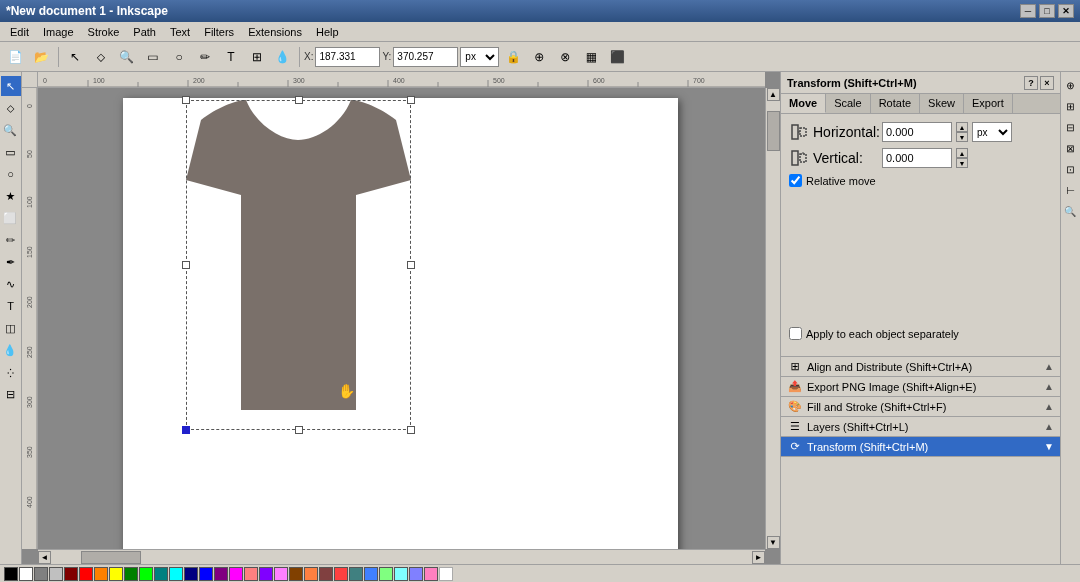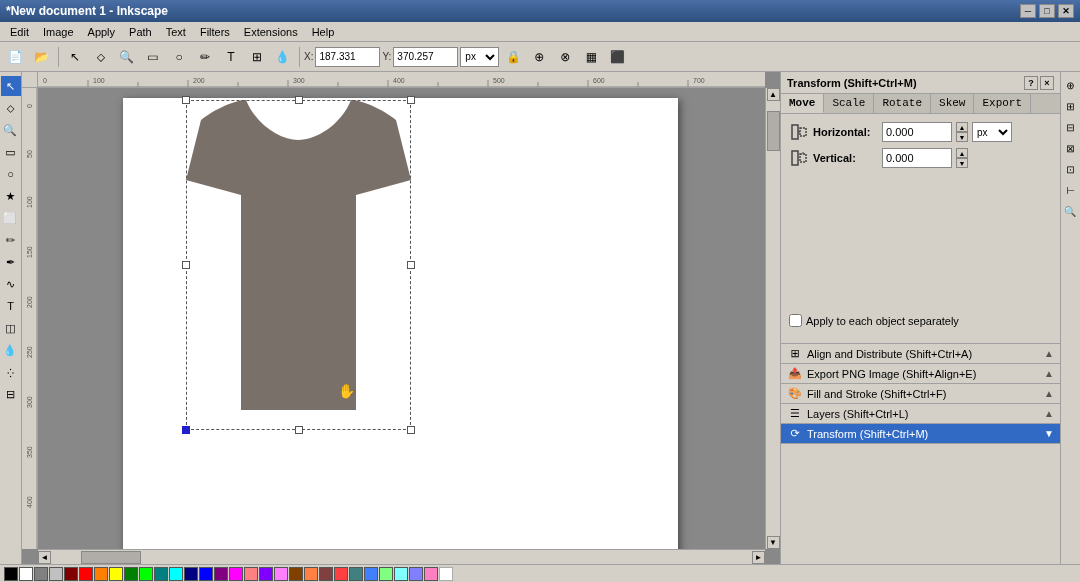--- a/index.html
+++ b/index.html
@@ -214,21 +214,20 @@
       align-items: center;
       justify-content: center;
       cursor: pointer;
     }
 
     
     #transform-tabs {
       display: flex;
       border-bottom: 1px solid #a0a0a0;
       background: #c0bdb5;
-      font-family: Liberation Mono, monospace;
     }
     .tab {
       padding: 3px 8px;
       font-size: 11px;
       cursor: pointer;
       border-right: 1px solid #a0a0a0;
     }
     .tab.active {
       background: #d4d0c8;
       border-bottom: 1px solid #d4d0c8;
@@ -250,22 +249,21 @@
       width: 20px;
       height: 20px;
       display: flex;
       align-items: center;
       justify-content: center;
       font-size: 10px;
       color: #444;
     }
     .transform-label {
       width: 65px;
-      font-size: 11px;
-      font-weight: bold;
+      font-size: 14px;
     }
     .transform-input {
       width: 70px;
       height: 20px;
       border: 1px solid #888;
       background: white;
       font-size: 11px;
       padding: 0 3px;
     }
     .transform-spin {
@@ -470,21 +468,21 @@
   <div id="title-bar-buttons">
     <div class="title-btn">─</div>
     <div class="title-btn">□</div>
     <div class="title-btn">✕</div>
   </div>
 </div>
 
 <div id="menu-bar">
   <div class="menu-item">Edit</div>
   <div class="menu-item">Image</div>
-  <div class="menu-item">Apply</div>
+  <div class="menu-item">Stroke</div>
   <div class="menu-item">Path</div>
   <div class="menu-item">Text</div>
   <div class="menu-item">Filters</div>
   <div class="menu-item">Extensions</div>
   <div class="menu-item">Help</div>
 </div>
 
 <div id="toolbar">
   <div class="tb-btn">📄</div>
   <div class="tb-btn">📂</div>
@@ -693,20 +691,24 @@
           </svg>
         </div>
         <span class="transform-label">Vertical:</span>
         <input class="transform-input" type="text" value="0.000" style="">
         <div class="transform-spin">
           <div class="spin-btn">▲</div>
           <div class="spin-btn">▼</div>
         </div>
       </div>
 
+      <div class="relative-move-row">
+        <input type="checkbox" class="checkbox-input" checked="" style="">
+        <span class="checkbox-label">Relative move</span>
+      </div>
 
       <div class="each-object-row">
         <input type="checkbox" class="checkbox-input" style="">
         <span class="checkbox-label">Apply to each object separately</span>
       </div>
 
     </div>
 
 
     <div id="bottom-panels">

